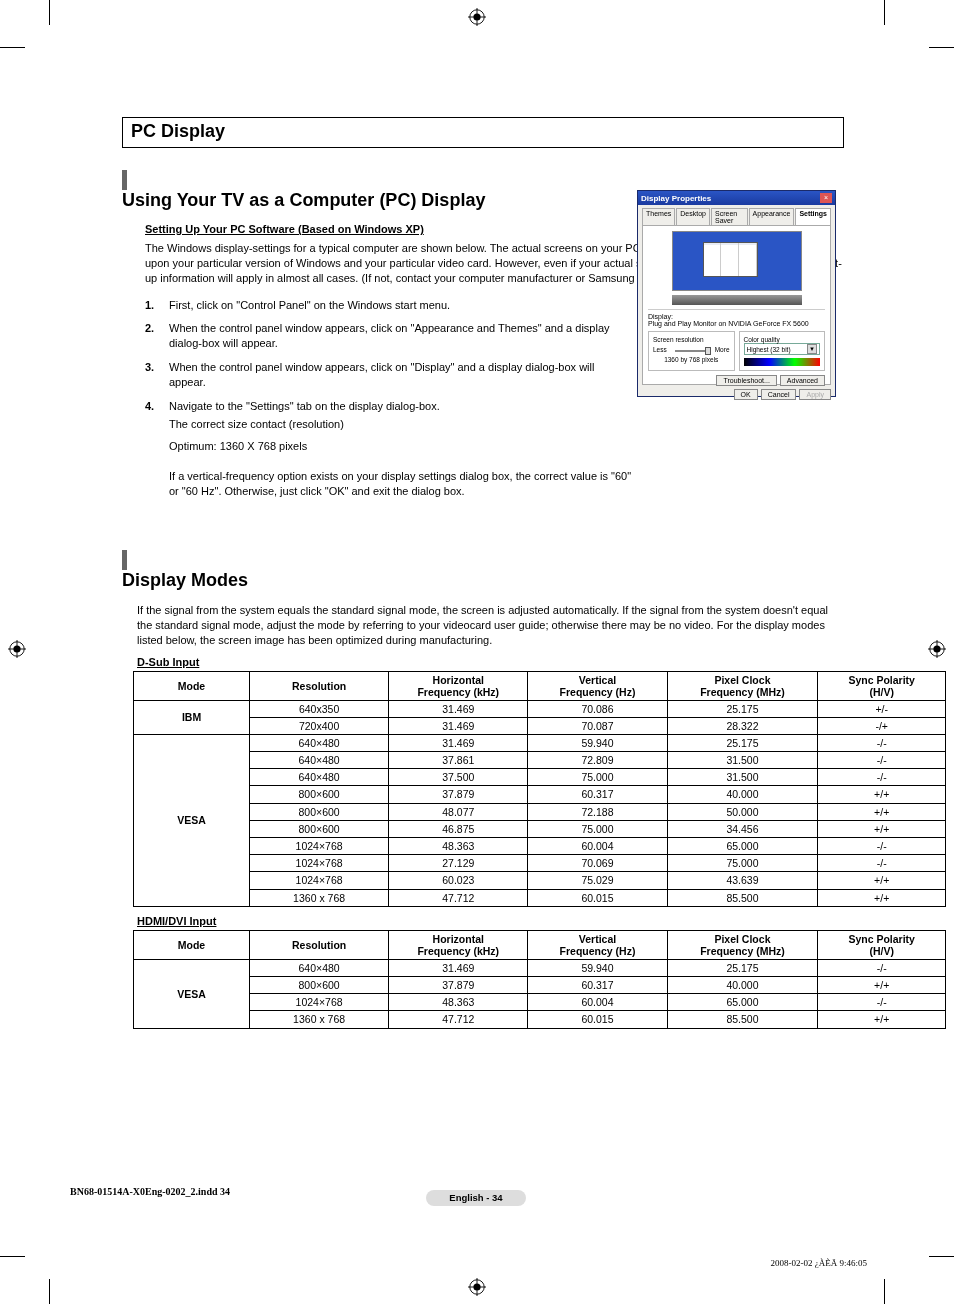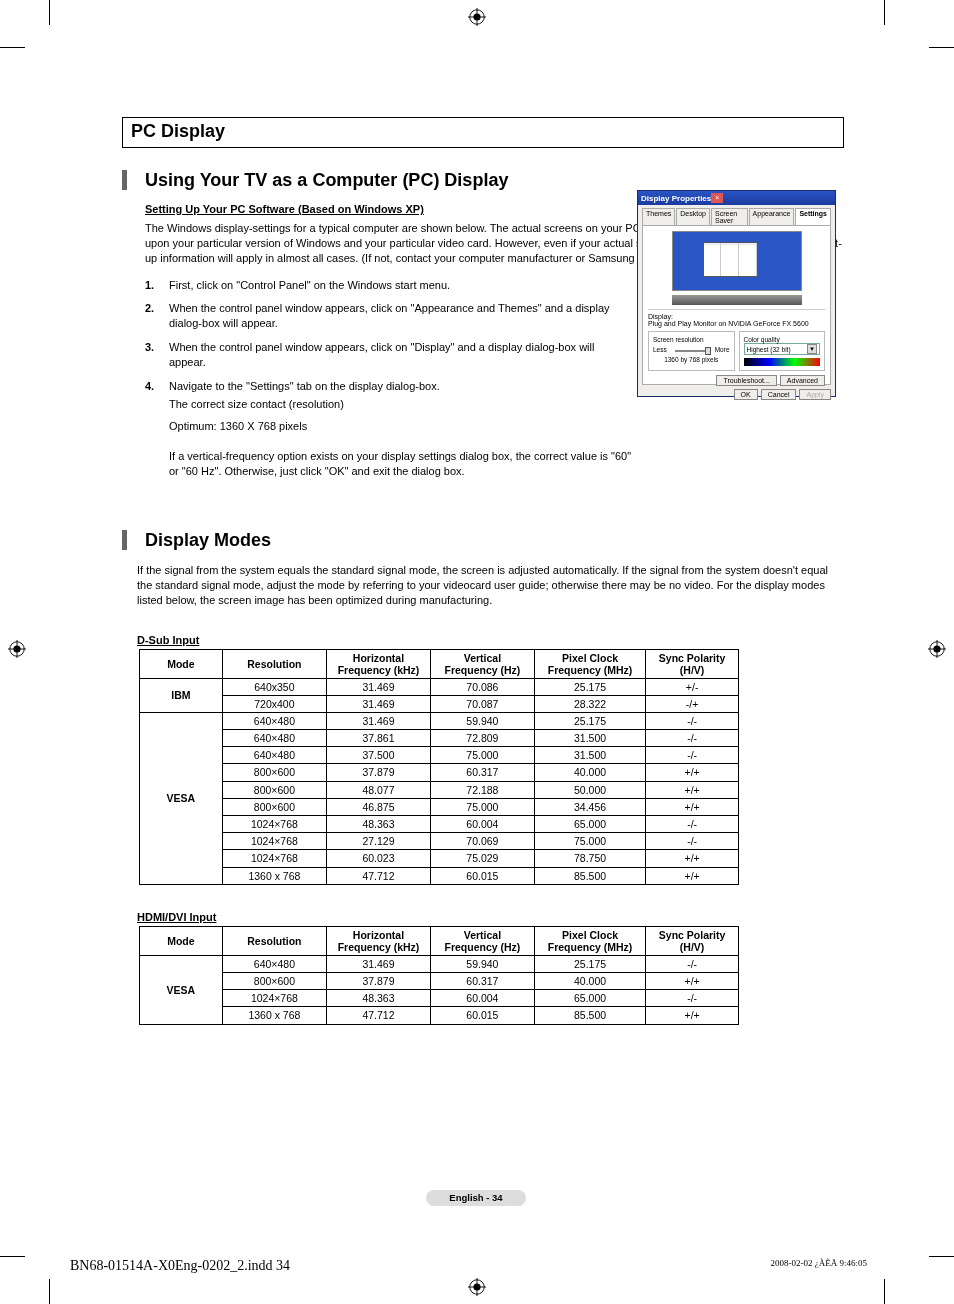--- a/index.html
+++ b/index.html
@@ -19,37 +19,37 @@
 .cropmark-right-bot { right:0; bottom:47px; height:1px; width:25px; }
 .regmark { position:absolute; width:18px; height:18px; }
 .regmark svg { width:100%; height:100%; }
 .regmark-top { left:468px; top:8px; }
 .regmark-left { left:8px; top:640px; }
 .regmark-right { left:928px; top:640px; }
 .regmark-bot { left:468px; bottom:8px; }
 .content { position:absolute; left:122px; top:117px; width:722px; }
 .sec-title-box { border:1px solid #000; padding:3px 8px 5px 8px; margin-bottom:22px; }
 .sec-title { font-size:18px; font-weight:bold; }
-.sub-title-wrap { display:flex; margin-bottom:12px; }
+.sub-title-wrap { display:flex; margin-bottom:12px;flex-direction:column; }
 .vbar { width:5px; height:20px; background:#666; margin-right:18px; }
 .sub-title { font-size:18px; font-weight:bold; }
 .para { font-size:11px; line-height:1.35; margin-left:23px; }
 .underline { font-weight:bold; text-decoration:underline; font-size:11px; margin-left:23px; margin-bottom:6px; display:block; }
 .steps { margin-left:23px; }
 .step { display:flex; font-size:11px; line-height:1.35; margin-top:6px; }
 .step-num { font-weight:bold; width:24px; flex-shrink:0; }
 .step-body { flex:1; }
 .step-body p { margin-bottom:3px; }
 .dialog {
   position:absolute; left:637px; top:190px; width:199px; height:207px;
   background:#efeeea; border:1px solid #1a2a6a;
   font-size:7px;
 }
 .dlg-title { background:linear-gradient(to bottom,#2a55c5,#1a3aa0); color:#fff;
-  height:14px; display:flex; align-items:center; justify-content:flex-start; padding:0 3px; }
+  height:14px; display:flex; align-items:center; justify-content:space-between; padding:0 3px; }
 .dlg-title-text { font-weight:bold; font-size:8px; }
 .dlg-close { width:12px; height:10px; background:#d55; text-align:center; line-height:10px; color:#fff;}
 .dlg-tabs { display:flex; padding:3px 4px 0 4px; gap:1px; font-size:7px; }
 .dlg-tab { background:#efeeea; border:1px solid #aaa; border-bottom:none; padding:1px 3px; }
 .dlg-tab.on { background:#fff; font-weight:bold; }
 .dlg-body { background:#fff; margin:0 4px 0 4px; border:1px solid #aaa; height:160px; padding:5px; position:relative; }
 .dlg-prev { width:130px; height:60px; margin:0 auto 4px auto; background:#2a55c5; border:1px solid #888; position:relative; }
 .dlg-prev-window { position:absolute; left:30px; top:10px; width:55px; height:35px; background:#fff; border:1px solid #555;}
 .dlg-prev-cols{display:flex;height:100%;}
 .dlg-prev-col{flex:1;background:linear-gradient(to bottom,#e8ecf5 2px,#fff 2px);border-right:1px solid #ccc;}
@@ -58,29 +58,29 @@
 .dlg-row{display:flex;margin-top:4px;}
 .dlg-box{border:1px solid #bbb;padding:4px;flex:1;font-size:6.5px;}
 .dlg-box+.dlg-box{margin-left:4px;}
 .dlg-slider{height:2px;background:#888;margin:7px 8px 4px 8px;position:relative;}
 .dlg-slider-thumb{position:absolute;left:30px;top:-3px;width:6px;height:8px;background:#ddd;border:1px solid #555;}
 .dlg-sel{border:1px solid #7a9;height:12px;width:100%;display:flex;align-items:center;padding:0 2px;justify-content:space-between;}
 .dlg-sel-caret{width:10px;height:10px;background:#ddd;border:1px solid #888;text-align:center;line-height:8px;font-size:7px;}
 .dlg-btns{display:flex;justify-content:flex-end;gap:3px;margin-top:4px;}
 .dlg-btn{border:1px solid #888;background:#efeeea;padding:1px 6px;font-size:7px;}
 .dlg-ok-row{display:flex;justify-content:flex-end;gap:3px;padding:4px;}
-.table-hd { font-weight:bold; text-decoration:underline; font-size:11px; margin-left:15px; margin-top:26px; margin-bottom:3px; }
-table { border-collapse:collapse; margin-left:17px; width:600px; font-size:10.5px; }
+.table-hd { font-weight:bold; text-decoration:underline; font-size:11px; margin-left:15px; margin-top:8px; margin-bottom:3px; }
+table { border-collapse:collapse; margin-left:11px; width:813px; font-size:10.5px; }
 th { border:1px solid #000; font-weight:bold; padding:2px 2px; text-align:center; line-height:1.15; }
 td { border:1px solid #000; padding:1px 2px; text-align:center; line-height:1.35; }
 td.mode { font-weight:bold; }
 .col-mode { width:100px;} .col-res{width:120px;} .col-hf{width:120px;} .col-vf{width:120px;} .col-pc{width:130px;} .col-sp{width:110px;}
 .footer-page { position:absolute; left:426px; top:1190px; width:100px; height:16px;
   background:#ddd; border-radius:8px; text-align:center; font-size:9.5px; line-height:16px; font-weight:bold;}
-.footer-left { position:absolute; left:70px; top:1258px; font-size:14px; font-family:"Times New Roman",serif;}
+.footer-left { position:absolute; left:70px; top:1186px; font-size:10px; font-family:"Times New Roman",serif;font-weight:bold;}
 .footer-right { position:absolute; right:87px; top:1258px; font-size:9px; font-family:"Times New Roman",serif;}
 .two-col-steps { display:flex; }
 .two-col-steps .left { width:510px; }
 </style>
 </head>
 <body>
 
 <div class="page">
 
   <div class="cropmark-top-left"></div>
@@ -271,21 +271,21 @@
             <td>1024×768</td>
             <td>27.129</td>
             <td>70.069</td>
             <td>75.000</td>
             <td>-/-</td>
           </tr>
           <tr>
             <td>1024×768</td>
             <td>60.023</td>
             <td>75.029</td>
-            <td>78.750</td>
+            <td>43.639</td>
             <td>+/+</td>
           </tr>
           <tr>
             <td>1360 x 768</td>
             <td>47.712</td>
             <td>60.015</td>
             <td>85.500</td>
             <td>+/+</td>
           </tr>
         </tbody>

